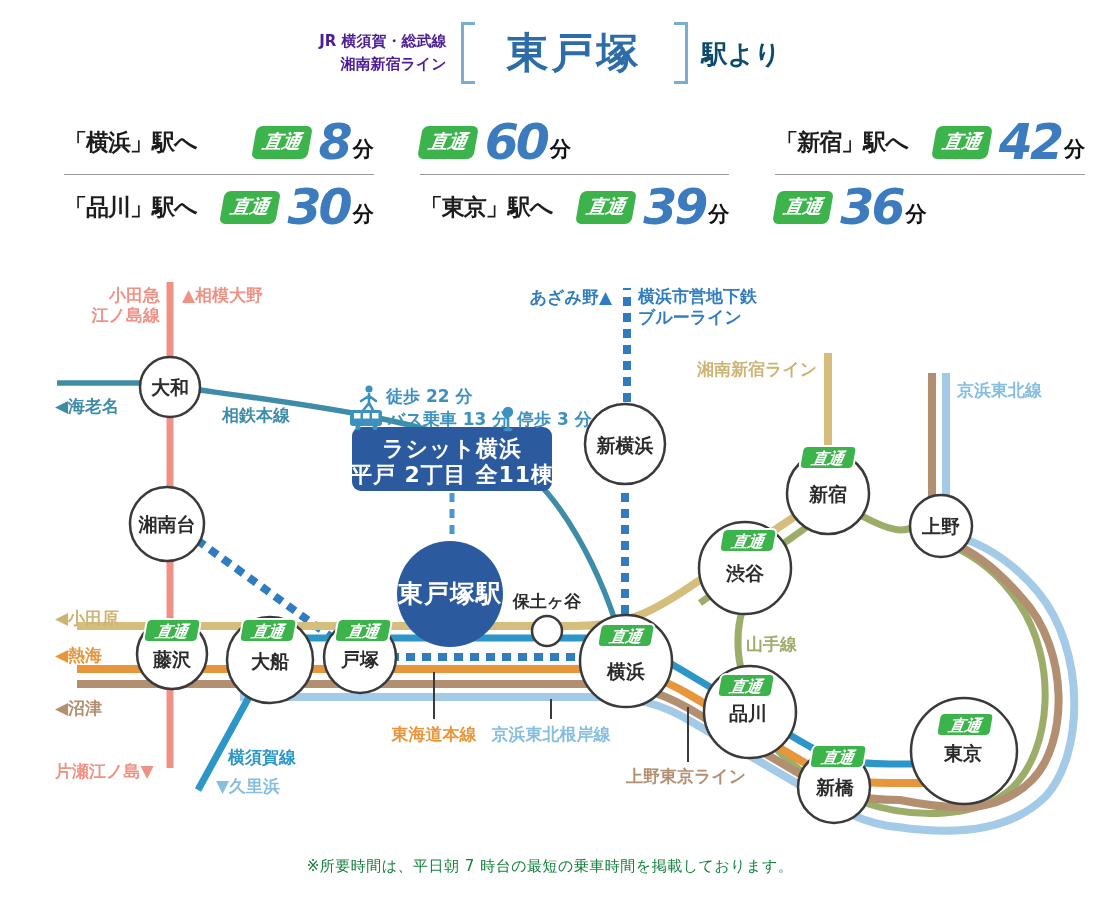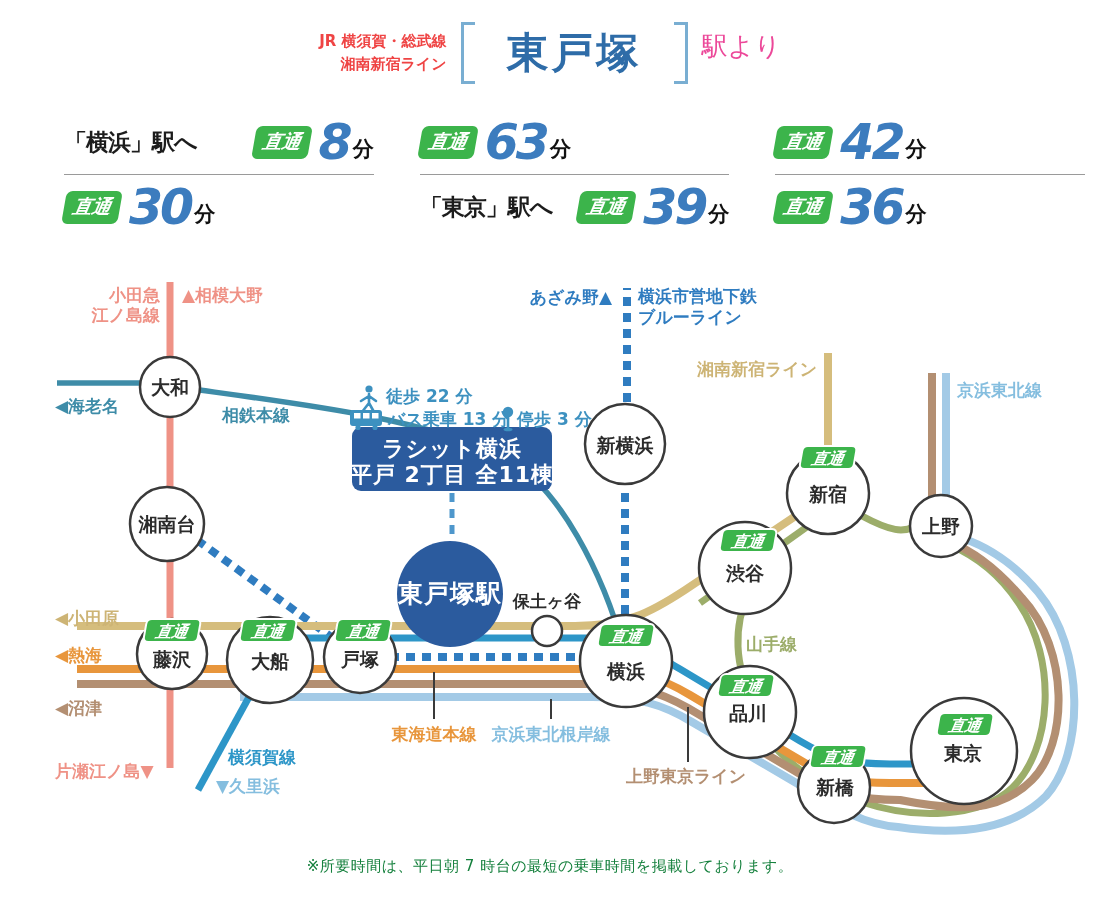--- a/index.html
+++ b/index.html
@@ -2,27 +2,27 @@
 <html><head>
 <meta charset="utf-8">
 <style>
   html,body{margin:0;padding:0;background:#fff;}
   body{width:1100px;height:900px;position:relative;overflow:hidden;
        font-family:"DejaVu Sans","Liberation Sans",sans-serif;color:#1e1e1e;}
 
   
   .header{position:absolute;top:22px;left:0;width:100%;display:flex;
           justify-content:center;align-items:center;gap:14px;}
-  .hdr-small{text-align:right;color:#ef4444;font-size:15px;font-weight:700;line-height:1.55;}
+  .hdr-small{text-align:right;color:#4c1d95;font-size:15px;font-weight:700;line-height:1.55;}
   .hdr-bracket{display:flex;align-items:center;gap:22px;}
   .br{width:11px;height:56px;}
   .br-l{border-left:3px solid #79aed2;border-top:3px solid #79aed2;border-bottom:3px solid #79aed2;}
   .br-r{border-right:3px solid #79aed2;border-top:3px solid #79aed2;border-bottom:3px solid #79aed2;}
   .hdr-big{font-size:42px;font-weight:700;color:#2e6ca8;letter-spacing:3px;margin:0 10px;}
-  .hdr-suffix{font-size:26px;font-weight:400;color:#ec4899;align-self:flex-end;margin-bottom:20px;}
+  .hdr-suffix{font-size:26px;font-weight:700;color:#0c4a6e;align-self:flex-end;margin-bottom:12px;}
 
   
   .access{position:absolute;top:110px;left:18px;width:1067px;
           display:flex;justify-content:space-between;}
   .col{width:337px;margin-left:46px;}
   .cell{display:flex;align-items:center;height:64px;}
   .divider{height:0;border-top:1.5px solid #9a9a9a;}
   .dest{flex:1;font-size:23px;font-weight:700;color:#1c1c1c;letter-spacing:-1px;}
   .abadge{background:#3cb44b;color:#fff;border-radius:6px;padding:3px 9px 4px;
           transform:skewX(-10deg);font-weight:700;font-size:19px;flex:0 0 auto;}
@@ -65,41 +65,43 @@
 <div class="access">
   <div class="col">
     <div class="cell">
       <span class="dest">「横浜」駅へ</span>
       <span class="abadge"><i>直通</i></span>
       <span class="num">8</span>
       <span class="minsuf">分</span>
     </div>
     <div class="divider"></div>
     <div class="cell">
+      <span class="dest">「品川」駅へ</span>
       <span class="abadge"><i>直通</i></span>
       <span class="num">30</span>
       <span class="minsuf">分</span>
     </div>
   </div>
   <div class="col">
     <div class="cell">
       <span class="abadge"><i>直通</i></span>
-      <span class="num">63</span>
+      <span class="num">60</span>
       <span class="minsuf">分</span>
     </div>
     <div class="divider"></div>
     <div class="cell">
       <span class="dest">「東京」駅へ</span>
       <span class="abadge"><i>直通</i></span>
       <span class="num">39</span>
       <span class="minsuf">分</span>
     </div>
   </div>
   <div class="col">
     <div class="cell">
+      <span class="dest">「新宿」駅へ</span>
       <span class="abadge"><i>直通</i></span>
       <span class="num">42</span>
       <span class="minsuf">分</span>
     </div>
     <div class="divider"></div>
     <div class="cell">
       <span class="abadge"><i>直通</i></span>
       <span class="num">36</span>
       <span class="minsuf">分</span>
     </div>

